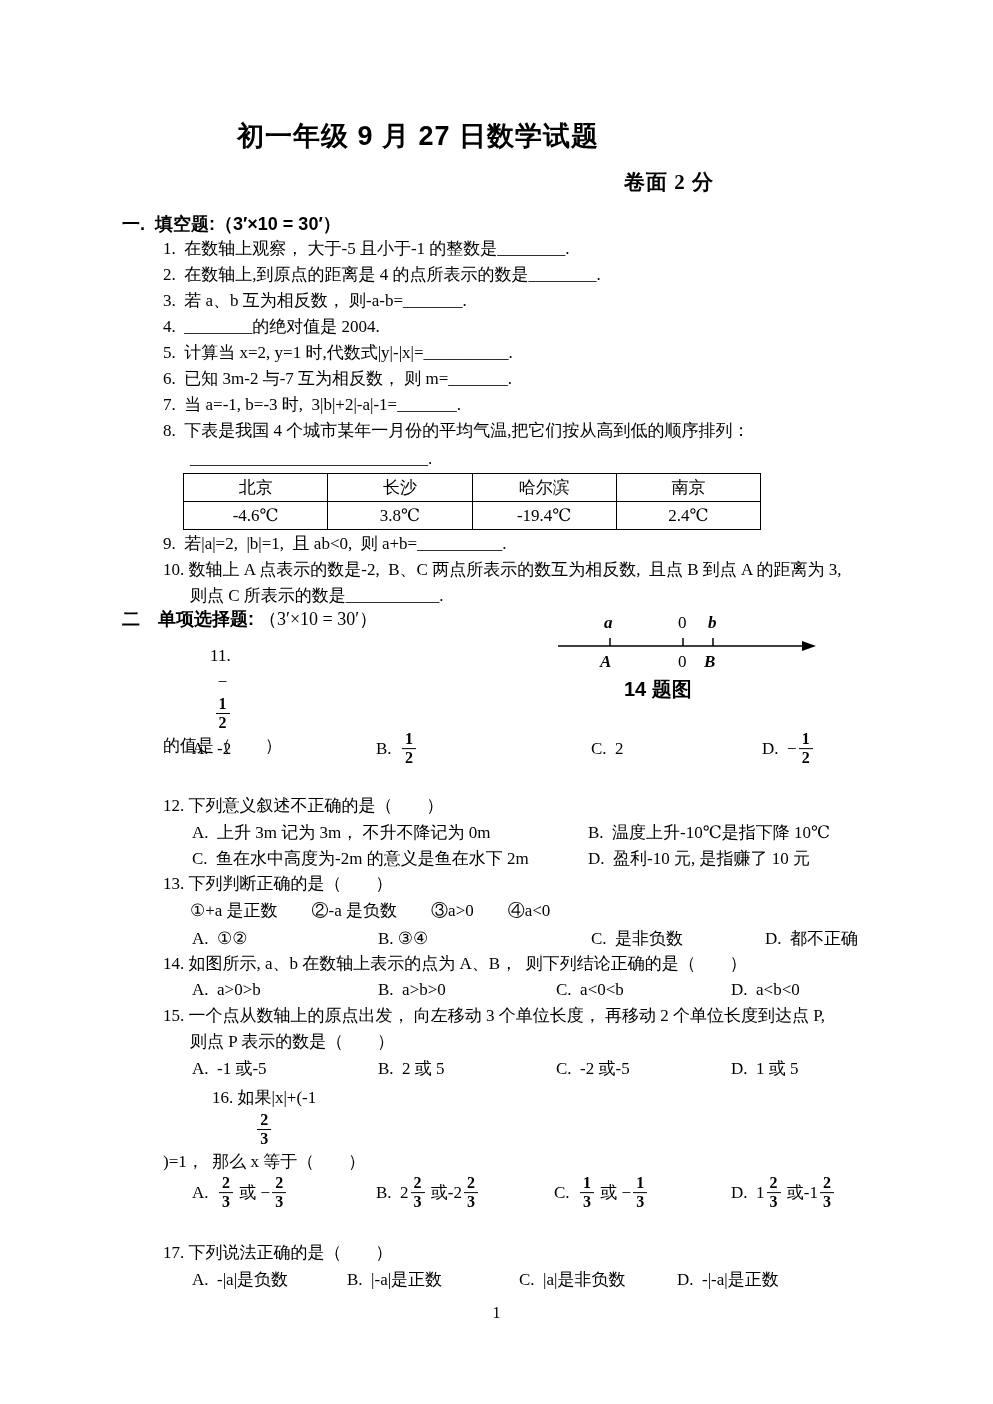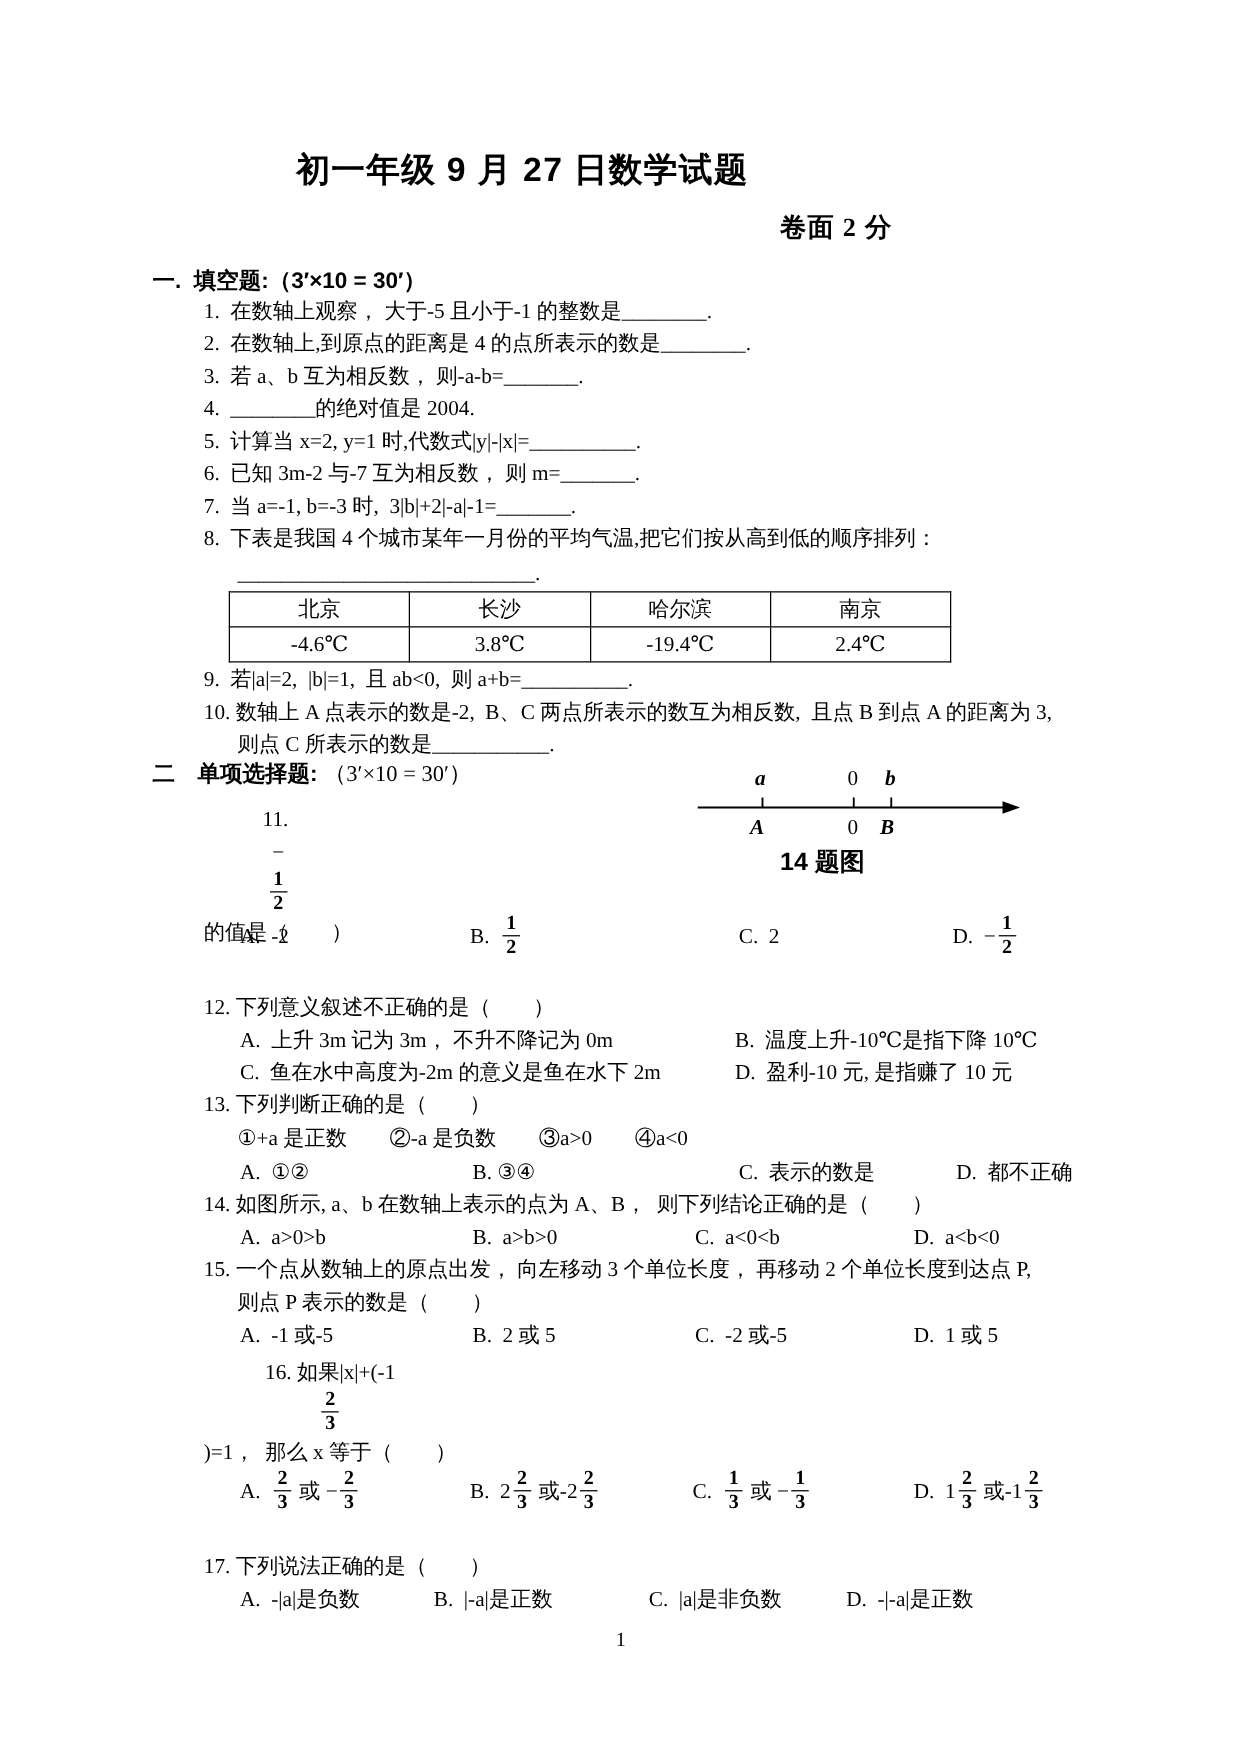--- a/index.html
+++ b/index.html
@@ -139,21 +139,21 @@
   <div class="row" style="top:845px;height:26px">
     <span class="opt" style="left:192px">C.  鱼在水中高度为-2m 的意义是鱼在水下 2m</span>
     <span class="opt" style="left:588px">D.  盈利-10 元, 是指赚了 10 元</span>
   </div>
 
   <div class="line" style="top:871px">13. 下列判断正确的是（　　）</div>
   <div class="line" style="top:898px;left:190px">①+a 是正数　　②-a 是负数　　③a&gt;0　　④a&lt;0</div>
   <div class="row" style="top:925px;height:26px">
     <span class="opt" style="left:192px">A.  ①②</span>
     <span class="opt" style="left:378px">B. ③④</span>
-    <span class="opt" style="left:591px">C.  表示的数是</span>
+    <span class="opt" style="left:591px">C.  是非负数</span>
     <span class="opt" style="left:765px">D.  都不正确</span>
   </div>
 
   <div class="line" style="top:951px">14. 如图所示, a、b 在数轴上表示的点为 A、B，  则下列结论正确的是（　　）</div>
   <div class="row" style="top:977px;height:26px">
     <span class="opt" style="left:192px">A.  a&gt;0&gt;b</span>
     <span class="opt" style="left:378px">B.  a&gt;b&gt;0</span>
     <span class="opt" style="left:556px">C.  a&lt;0&lt;b</span>
     <span class="opt" style="left:731px">D.  a&lt;b&lt;0</span>
   </div>

